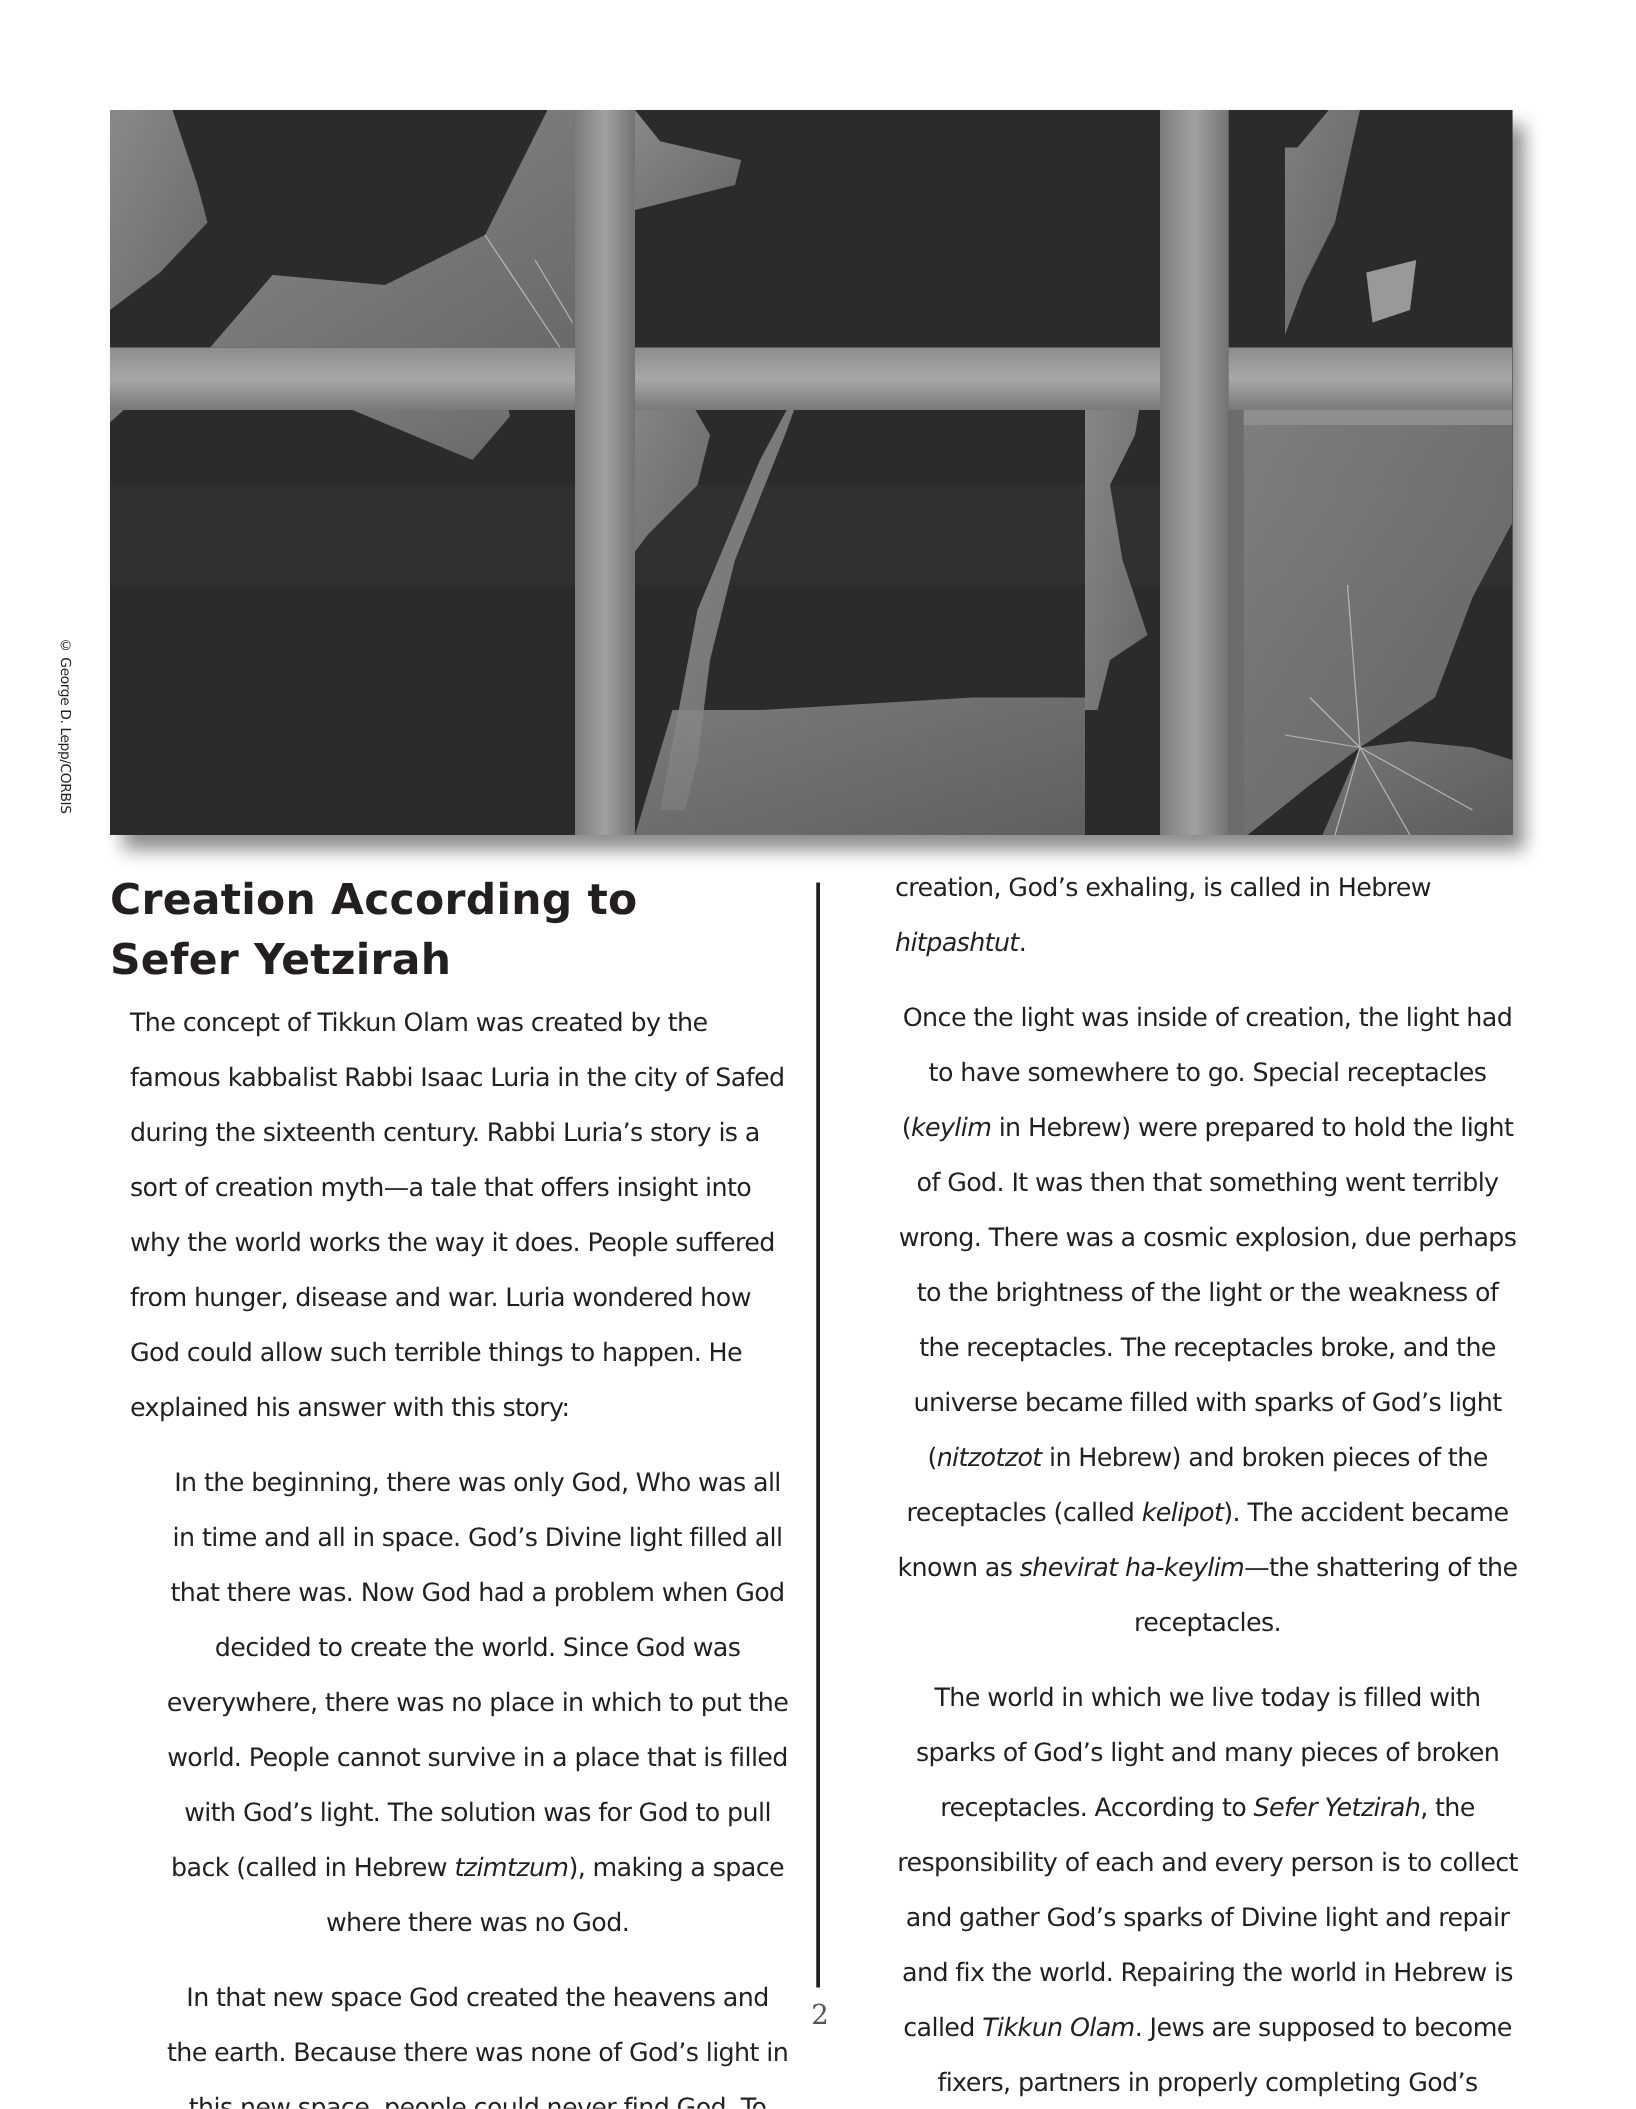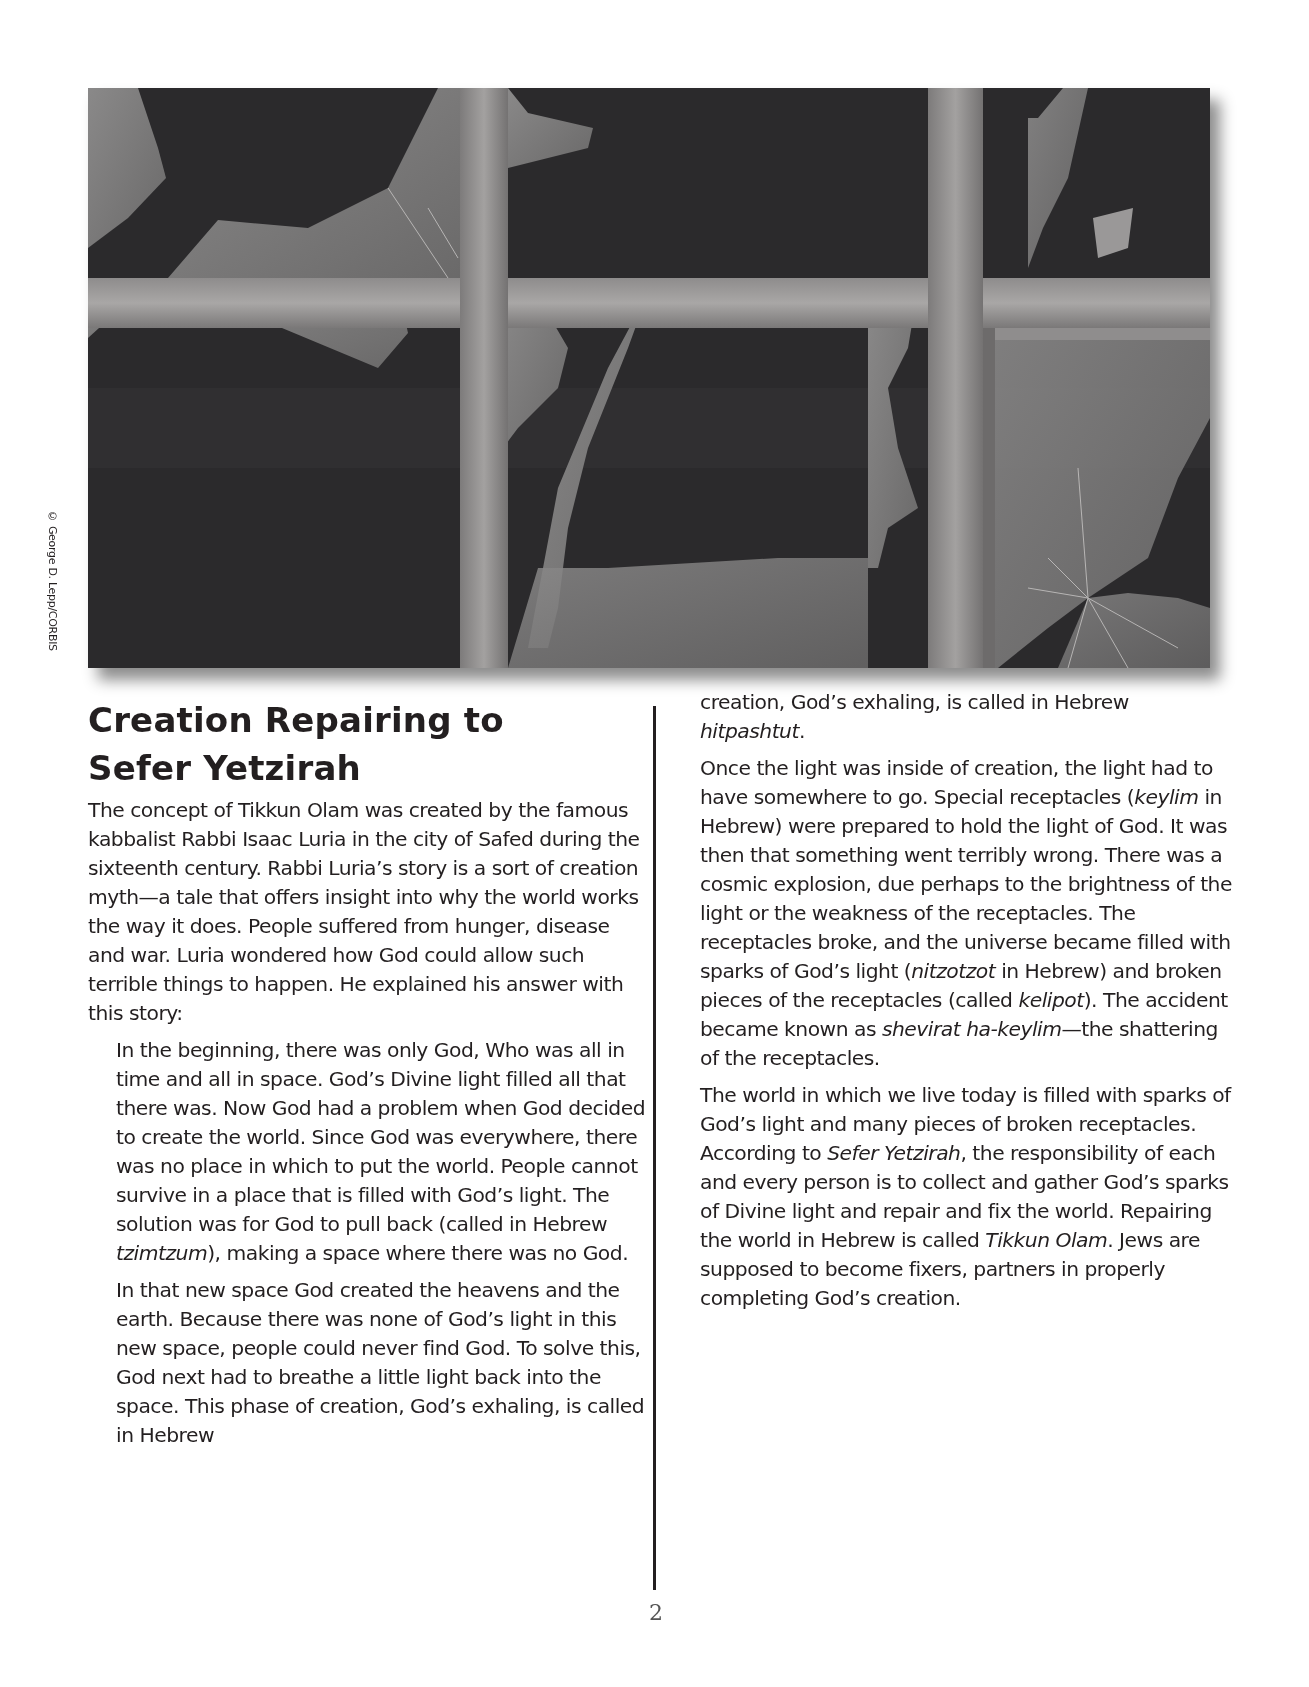--- a/index.html
+++ b/index.html
@@ -23,25 +23,25 @@
     .col-right { position: absolute; left: 672px; top: 696px; width: 560px; }
     .divider {
       position: absolute; left: 653px; top: 706px; width: 3px; height: 884px;
       background: #231f20;
     }
     h1 {
       margin: 0; font-family: "DejaVu Sans", sans-serif; font-weight: bold;
       font-size: 34px; line-height: 48px; color: #231f20; letter-spacing: 0.2px;
     }
     p {
-      margin: 0; font-family: "DejaVu Sans", sans-serif; font-size: 20.3px;
-      line-height: 29px; color: #231f20; letter-spacing: -0.5px;
+      margin: 16px; font-family: "DejaVu Sans", sans-serif; font-size: 20.3px;
+      line-height: 44px; color: #231f20; letter-spacing: -0.5px;
     }
     .indent { padding-left: 28px; }
-    .gap { margin-top: 8px; }
+    .gap { margin-top: 8px; text-align: center; }
     .tight-top { margin-top: 4px; }
     i { font-style: italic; }
     .page-number {
       position: absolute; left: 644px; top: 1600px; width: 24px; text-align: center;
       font-family: "DejaVu Serif", serif; font-size: 22px; color: #555;
     }
   </style>
 </head>
 <body>
 
@@ -102,21 +102,21 @@
     <rect x="907" y="240" width="215" height="12" fill="#8f8d8d"></rect>
   </svg>
 </div>
 
 <div class="credit">© George D. Lepp/CORBIS</div>
 
 <div class="divider"></div>
 
 <div class="col-left">
   <h1>
-    <span>Creation Repairing to</span><br>
+    <span>Creation According to</span><br>
     <span>Sefer Yetzirah</span>
   </h1>
   <p class="tight-top">The concept of Tikkun Olam was created by the famous kabbalist Rabbi Isaac Luria in the city of Safed during the sixteenth century. Rabbi Luria’s story is a sort of creation myth—a tale that offers insight into why the world works the way it does. People suffered from hunger, disease and war. Luria wondered how God could allow such terrible things to happen. He explained his answer with this story:</p>
   <p class="indent gap"><span>In the beginning, there was only God, Who was all in time and all in space. God’s Divine light filled all that there was. Now God had a problem when God decided to create the world. Since God was everywhere, there was no place in which to put the world. People cannot survive in a place that is filled with God’s light. The solution was for God to pull back (called in Hebrew </span><i>tzimtzum</i><span>), making a space where there was no God.</span></p>
   <p class="indent gap" style="height:168px; overflow:hidden;"><span>In that new space God created the heavens and the earth. Because there was none of God’s light in this new space, people could never find God. To solve this, God next had to breathe a little light back into the space. This phase of creation, God’s exhaling, is called in Hebrew </span></p>
 </div>
 
 <div class="col-right">
   <p class="indent" style="margin-top:-8px;"><span>creation, God’s exhaling, is called in Hebrew </span><i>hitpashtut</i><span>.</span></p>
   <p class="indent gap"><span>Once the light was inside of creation, the light had to have somewhere to go. Special receptacles (</span><i>keylim</i><span> in Hebrew) were prepared to hold the light of God. It was then that something went terribly wrong. There was a cosmic explosion, due perhaps to the brightness of the light or the weakness of the receptacles. The receptacles broke, and the universe became filled with sparks of God’s light (</span><i>nitzotzot</i><span> in Hebrew) and broken pieces of the receptacles (called </span><i>kelipot</i><span>). The accident became known as </span><i>shevirat ha-keylim</i><span>—the shattering of the receptacles.</span></p>

